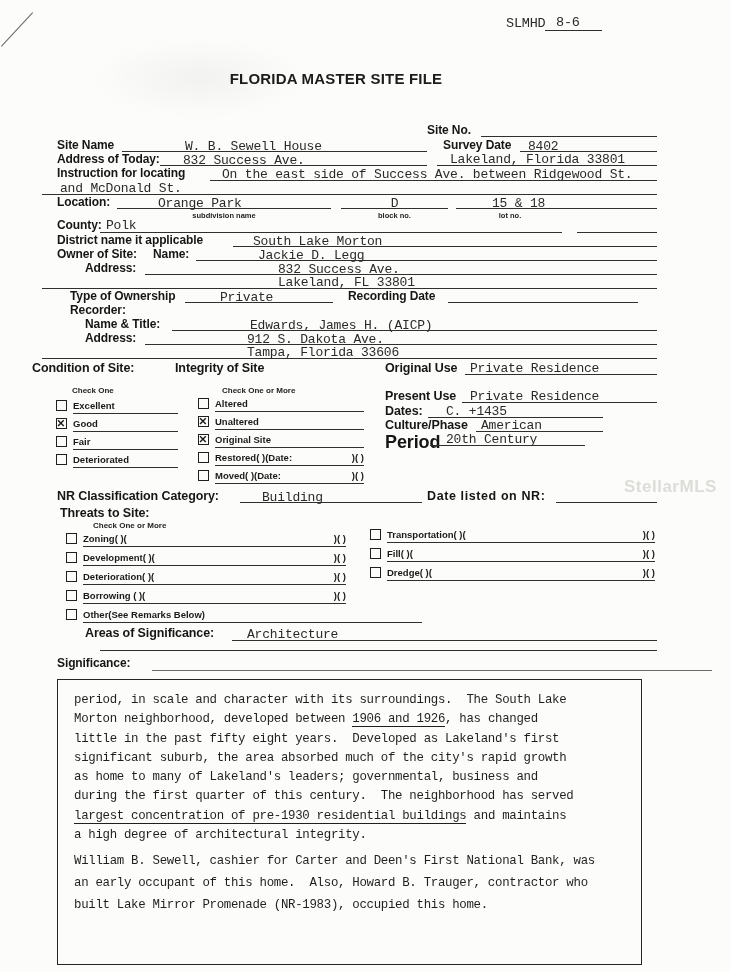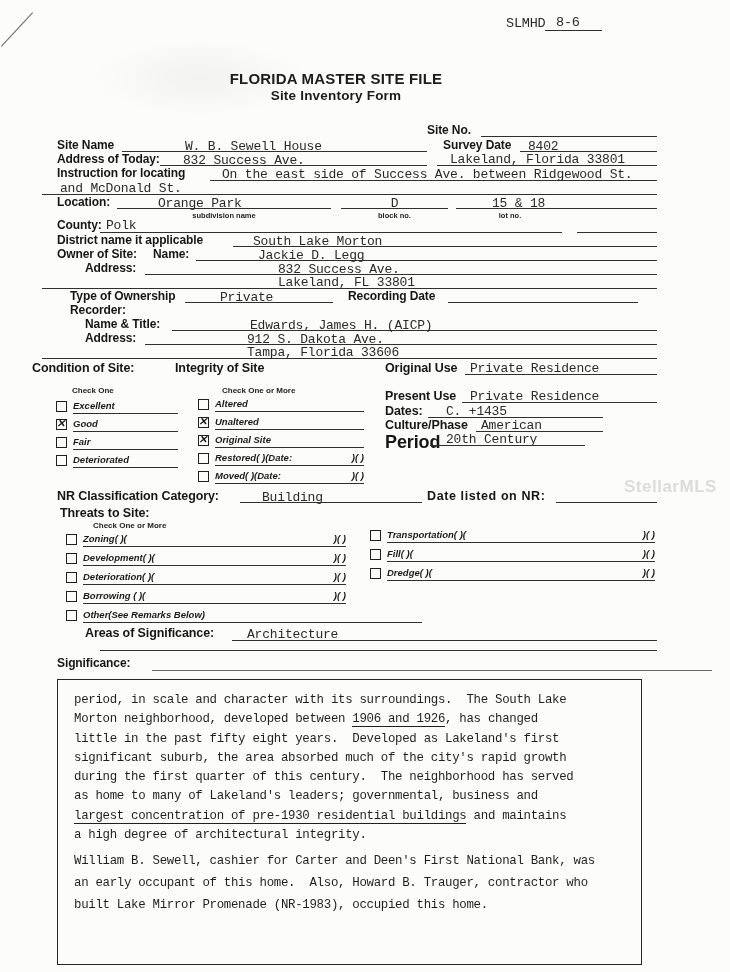--- a/index.html
+++ b/index.html
@@ -5,21 +5,21 @@
   html,body{margin:0;padding:0;background:#d9d9d9;}
   .page{position:relative;width:730px;height:972px;background:#fcfcfa;overflow:hidden;
         font-family:"Liberation Sans",sans-serif;color:#1c1c1c;box-shadow:0 0 4px rgba(0,0,0,.3);}
   .lbl{position:absolute;font-weight:700;font-size:12px;letter-spacing:-0.1px;white-space:nowrap;color:#161616;}
   .val{position:absolute;font-family:"Liberation Mono","DejaVu Sans Mono",monospace;font-size:13px;
        color:#2a2a2a;white-space:nowrap;letter-spacing:-0.2px;}
   .line{position:absolute;border-bottom:1.2px solid #2f2f2f;height:0;}
   .line.light{border-bottom-color:#6a6a6a;border-bottom-width:1px;}
   .cap{position:absolute;font-weight:700;font-size:7.5px;white-space:nowrap;text-align:center;color:#222;}
   .title{position:absolute;left:0;width:672px;text-align:center;font-weight:700;letter-spacing:.2px;}
-  .cbrow{position:absolute;display:flex;align-items:center;gap:6px;font-style:italic;}
+  .cbrow{position:absolute;display:flex;align-items:flex-start;gap:6px;}
   .cbox{width:9px;height:9px;border:1.3px solid #1f1f1f;flex:0 0 auto;position:relative;margin-bottom:2px;background:#fcfcfa;}
   .cbox.checked::after{content:"\2715";position:absolute;left:-0.5px;top:-2.5px;font-size:10.5px;font-weight:700;color:#1a1a1a;}
   .cbline{flex:1;display:flex;justify-content:space-between;align-items:flex-end;
           border-bottom:1.2px solid #2f2f2f;padding-bottom:2px;min-height:11px;}
   .cblabel,.cbsuffix{font-weight:700;font-size:9.5px;white-space:pre;letter-spacing:0;color:#1a1a1a;}
   .sigbox{position:absolute;border:1.6px solid #262626;background:transparent;}
   .sigtext{padding:11px 10px 0 16px;}
   .sigline{white-space:pre;font-family:"Liberation Mono","DejaVu Sans Mono",monospace;
            font-size:12.4px;line-height:19.3px;color:#1f1f1f;letter-spacing:-0.3px;}
   .sigline .u{border-bottom:1.1px solid #1f1f1f;}
@@ -40,21 +40,20 @@
 
   <div class="straymark"></div>
   <div class="smudge"></div>
   <div class="watermark">StellarMLS</div>
 
   <span class="val" style="left:506px;top:16px;font-size:13.5px">SLMHD</span>
   <span class="val" style="left:556px;top:15px;font-size:13.5px">8-6</span>
   <div class="line" style="left:545px;top:30px;width:57px"></div>
 
   <div class="title" style="top:70px;font-size:15px">FLORIDA MASTER SITE FILE</div>
-  <div class="title" style="top:88px;font-size:13.5px">Site Inventory Form</div>
 
   <span class="lbl" style="left:427px;top:123px">Site No.</span>
   <div class="line" style="left:481px;top:136px;width:176px"></div>
 
   <span class="lbl" style="left:57px;top:138px">Site Name</span>
   <div class="line" style="left:122px;top:151px;width:305px"></div>
   <span class="val" style="left:185px;top:139px">W. B. Sewell House</span>
   <span class="lbl" style="left:443px;top:138px">Survey Date</span>
   <div class="line" style="left:520px;top:151px;width:137px"></div>
   <span class="val" style="left:528px;top:139px">8402</span>
@@ -275,22 +274,22 @@
   <span class="lbl" style="left:57px;top:656px;font-size:12px">Significance:</span>
   <div class="line light" style="left:152px;top:670px;width:560px"></div>
 
   <div class="sigbox" style="left:57px;top:679px;width:583px;height:284px">
     <div class="sigtext">
       <div>
         <div class="sigline"><span>period, in scale and character with its surroundings.  The South Lake</span></div>
         <div class="sigline"><span>Morton neighborhood, developed between </span><span class="u">1906 and 1926</span><span>, has changed</span></div>
         <div class="sigline"><span>little in the past fifty eight years.  Developed as Lakeland's first</span></div>
         <div class="sigline"><span>significant suburb, the area absorbed much of the city's rapid growth</span></div>
+        <div class="sigline"><span>as home to many of Lakeland's leaders; governmental, business and</span></div>
         <div class="sigline"><span>during the first quarter of this century.  The neighborhood has served</span></div>
-        <div class="sigline"><span>as home to many of Lakeland's leaders; governmental, business and</span></div>
         <div class="sigline"><span class="u">largest concentration of pre-1930 residential buildings</span><span> and maintains</span></div>
         <div class="sigline"><span>a high degree of architectural integrity.</span></div>
       </div>
       <div class="para2">
         <div class="sigline"><span>William B. Sewell, cashier for Carter and Deen's First National Bank, was</span></div>
         <div class="sigline"><span>an early occupant of this home.  Also, Howard B. Trauger, contractor who</span></div>
         <div class="sigline"><span>built Lake Mirror Promenade (NR-1983), occupied this home.</span></div>
       </div>
     </div>
   </div>

